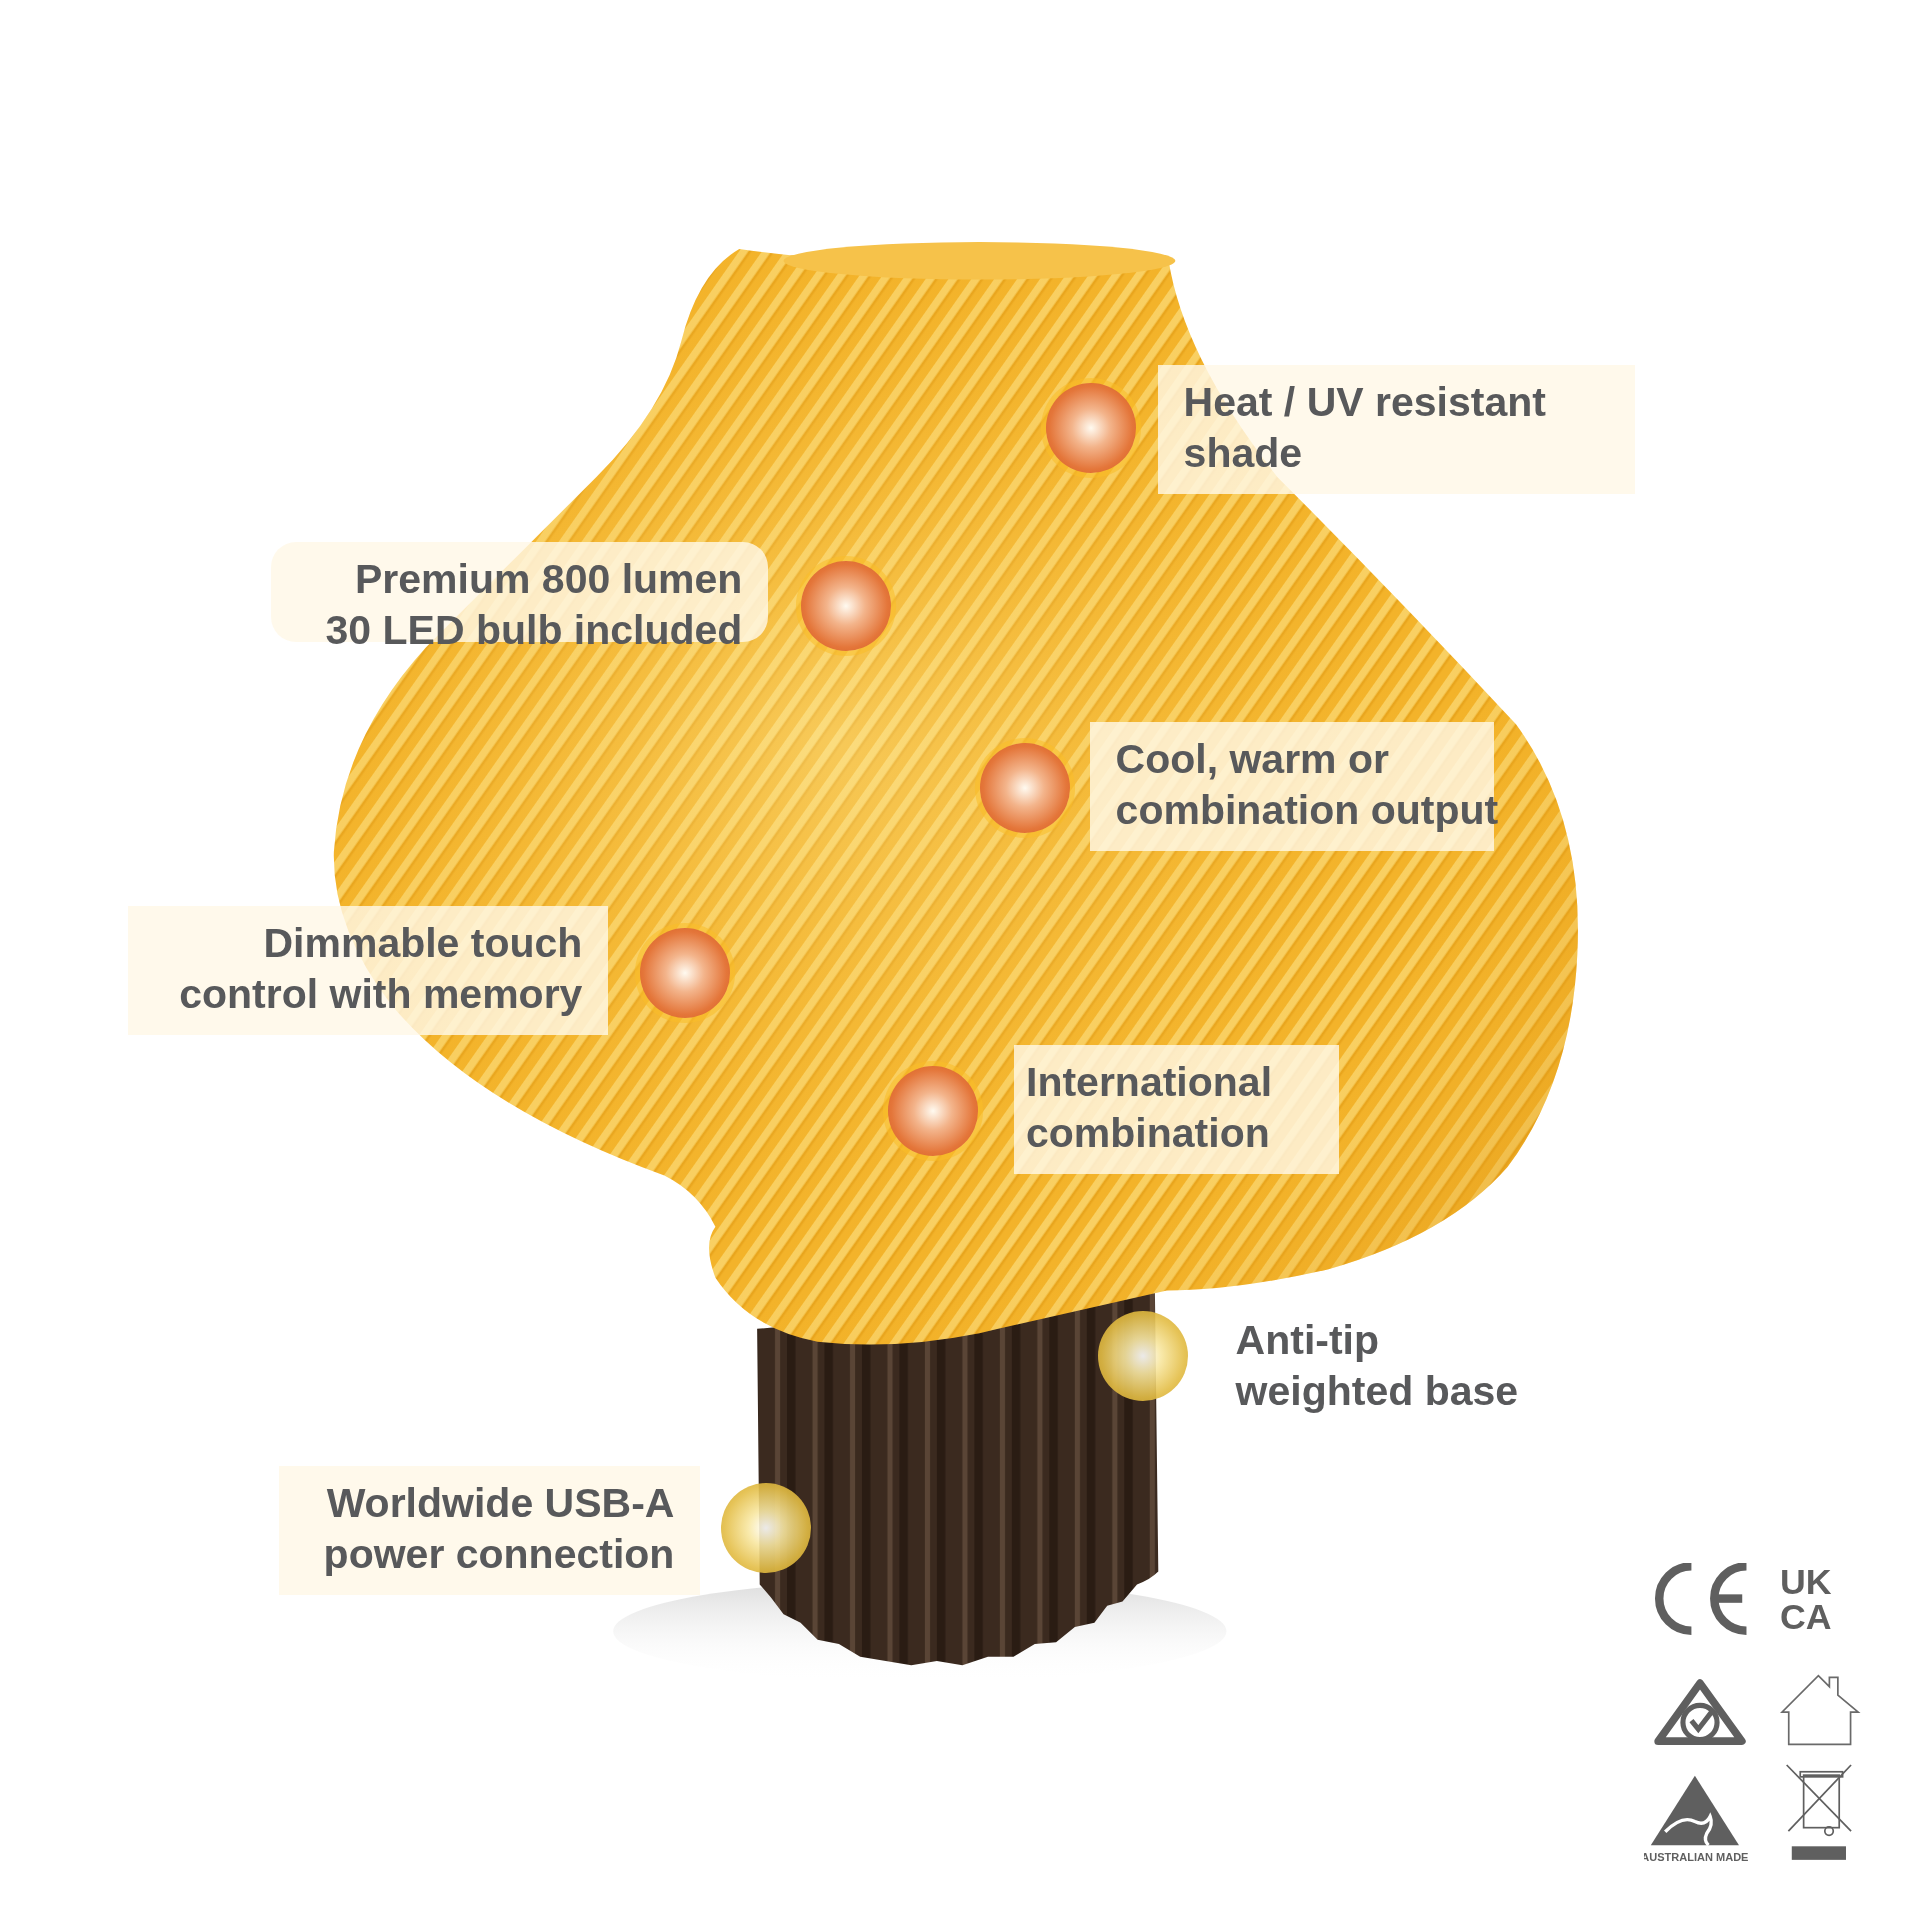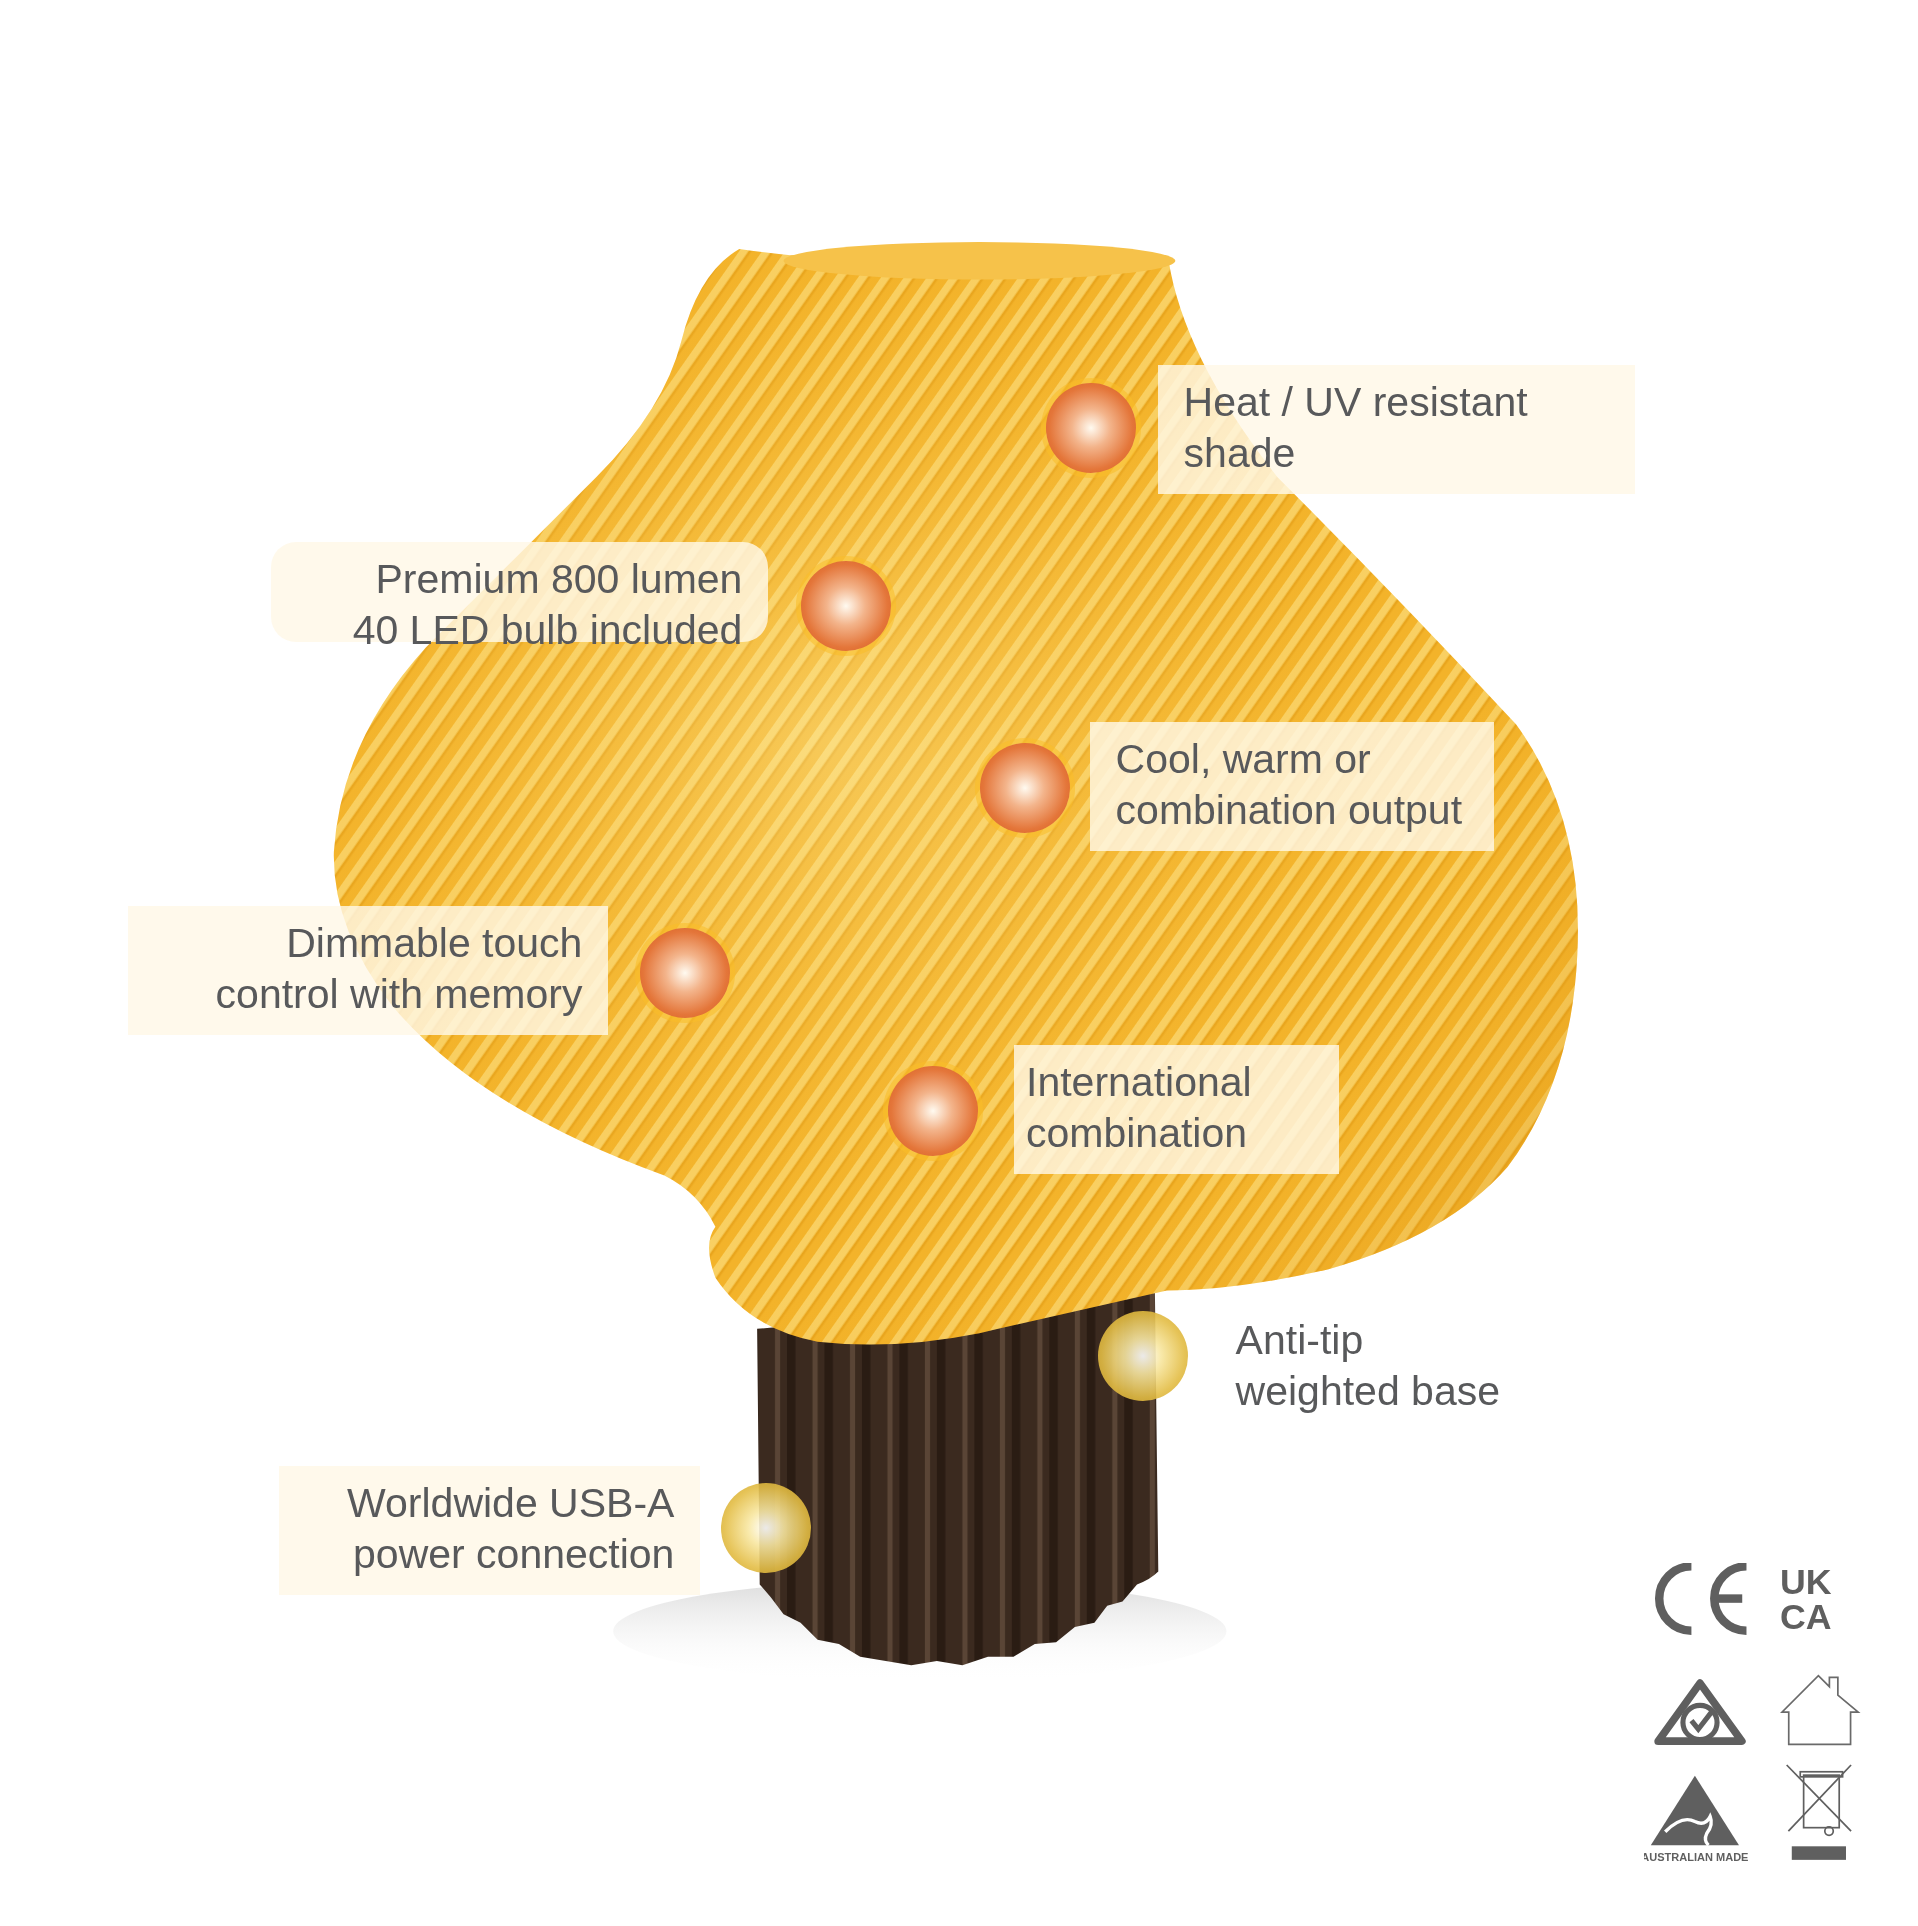--- a/index.html
+++ b/index.html
@@ -1,19 +1,19 @@
 <!DOCTYPE html>
 <html style="font-size:13.6px"><head>
 <meta charset="utf-8">
 <style>
   html,body{margin:0;padding:0;background:#ffffff;}
   body{width:1918px;height:1927px;position:relative;overflow:hidden;font-family:"Liberation Sans",sans-serif;}
   .stage{position:absolute;left:0;top:0;width:1918px;height:1927px;}
   .lamp{position:absolute;left:0;top:0;}
-  .label{position:absolute;background:rgba(255,248,230,0.82);color:#58595b;font-weight:normal;font-size:41px;line-height:51px;box-sizing:border-box;padding:12px 25.6px;white-space:nowrap;}
+  .label{position:absolute;background:rgba(255,248,230,0.82);color:#58595b;font-weight:bold;font-size:41px;line-height:51px;box-sizing:border-box;padding:12px 25.6px;white-space:nowrap;}
   .label.right{text-align:right;}
   .label.plain{background:transparent;}
   .dot{position:absolute;width:90px;height:90px;border-radius:50%;
        background:radial-gradient(circle at 50% 50%,#fffaf0 0%,#f3b48b 30%,#e4763a 65%,#d2561a 100%);
        box-shadow:0 0 0 5.1px rgba(250,190,40,0.55);}
   .dot.gold{background:radial-gradient(circle at 50% 50%,#ffffff 0%,#f8e7a2 28%,#e3bd45 65%,#c89a1c 100%);box-shadow:none;opacity:0.9;}
   .certs{position:absolute;left:1644px;top:1546px;width:221px;height:324px;}
   .cert{position:absolute;color:#5f5f5f;}
 </style>
 </head>
@@ -67,21 +67,21 @@
   </svg>
 
   <div class="dot" style="left:1046px;top:383px;"></div>
   <div class="label" style="left:1158px;top:365px;width:477px;height:129px;">
     <div>Heat / UV resistant</div>
     <div>shade</div>
   </div>
 
   <div class="label right" style="left:271px;top:542px;width:497px;height:100px;border-radius:25px;">
     <div>Premium 800 lumen</div>
-    <div>40 LED bulb included</div>
+    <div>30 LED bulb included</div>
   </div>
   <div class="dot" style="left:801px;top:561px;"></div>
 
   <div class="dot" style="left:980px;top:743px;"></div>
   <div class="label" style="left:1090px;top:722px;width:404px;height:129px;">
     <div>Cool, warm or</div>
     <div>combination output</div>
   </div>
 
   <div class="label right" style="left:128px;top:906px;width:480px;height:129px;">

